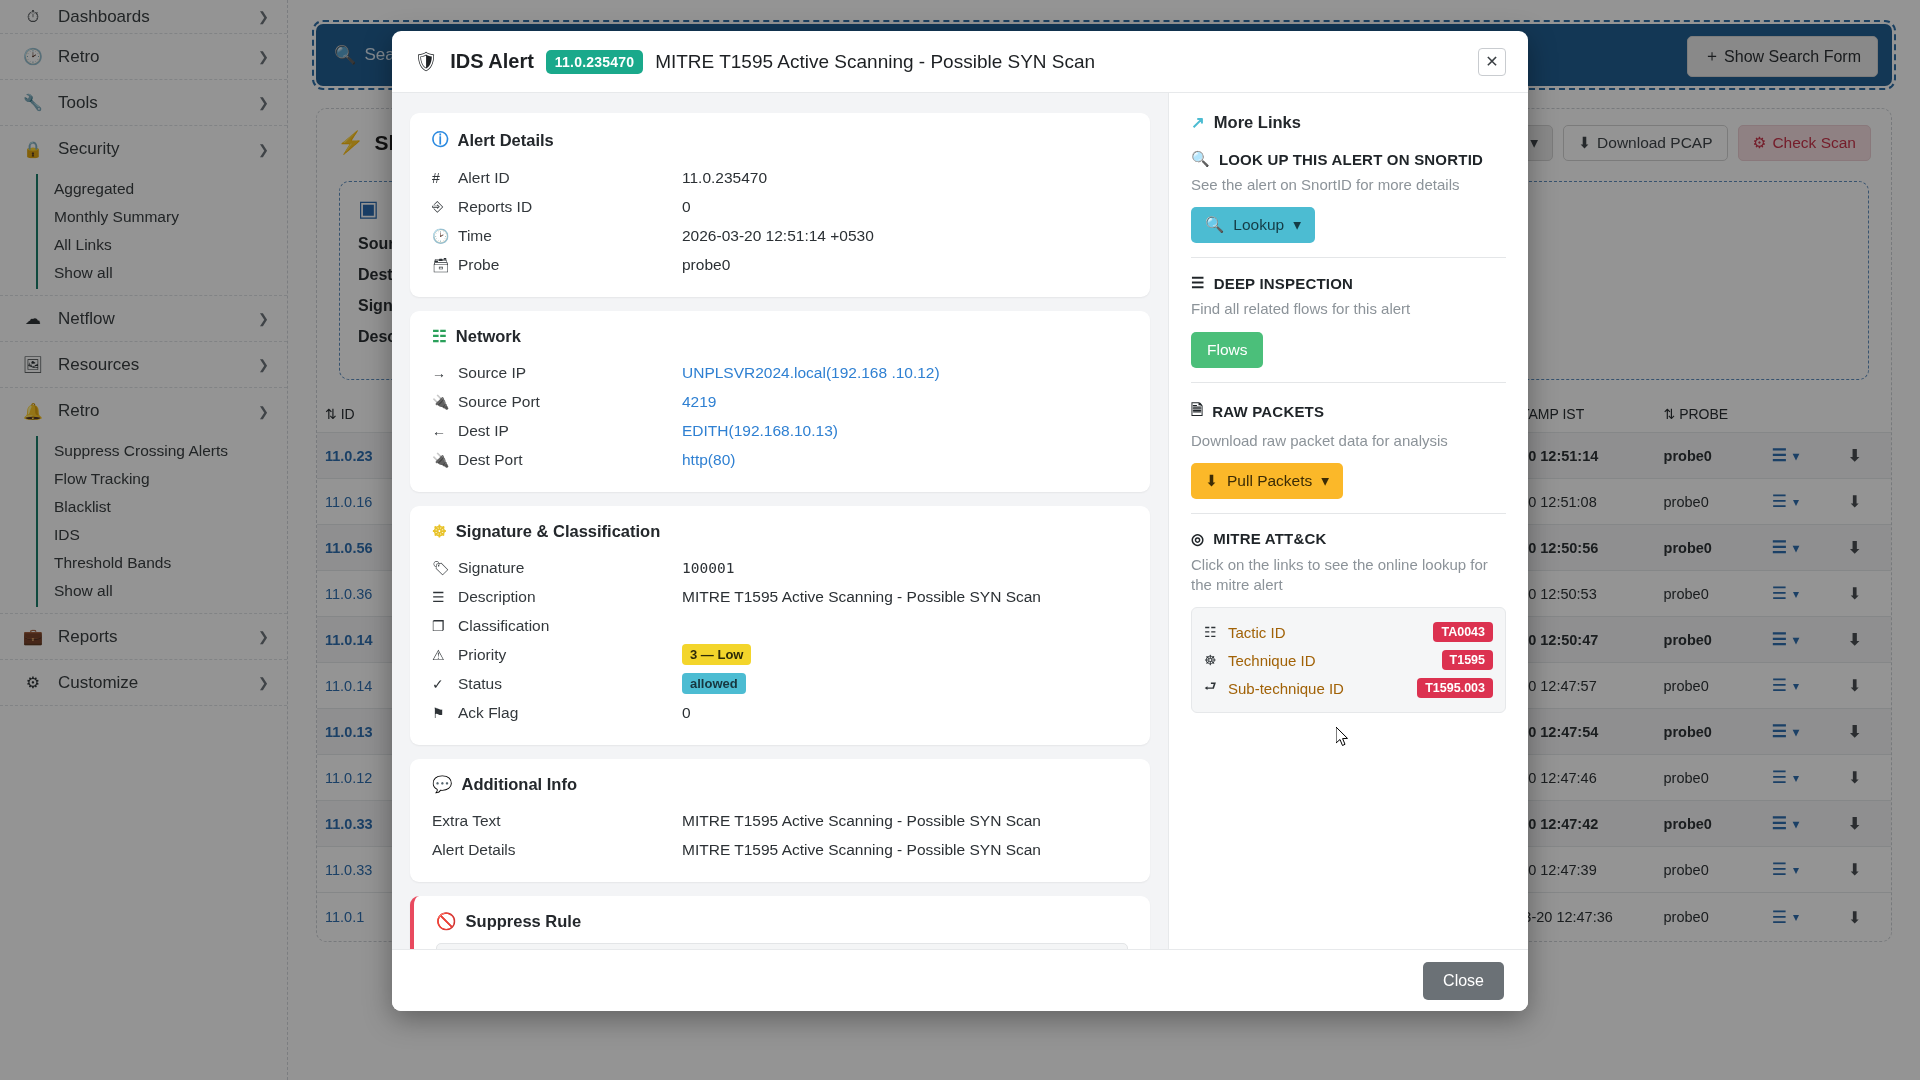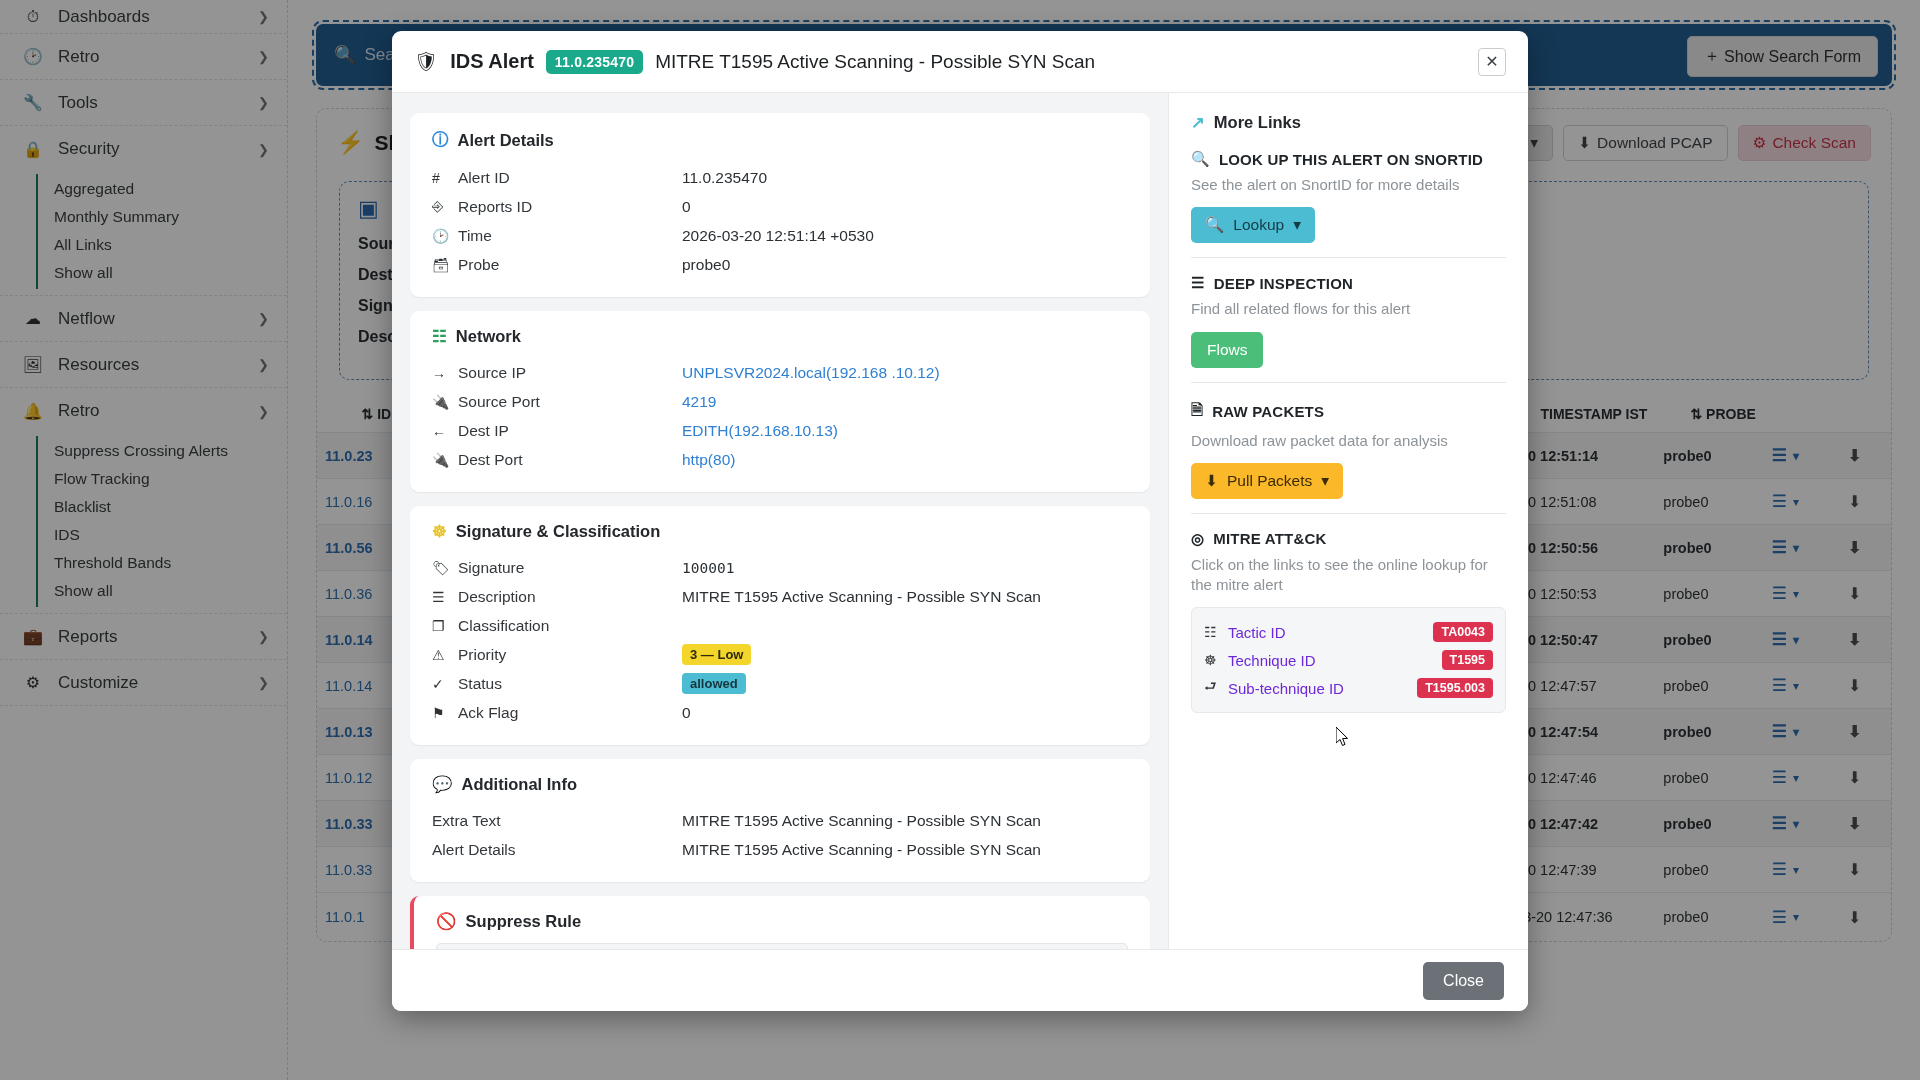--- a/index.html
+++ b/index.html
@@ -70,21 +70,21 @@
   }
   .filterbox {
     margin: 4px 22px 16px 22px; border: 1px dashed #5f8fc0; border-radius: 10px;
     padding: 14px 18px 20px 18px; min-height: 180px;
   }
   .fb-icon { font-size: 22px; color: #2b6cb0; margin-bottom: 10px; }
   .fb-line { font-size: 16px; font-weight: bold; color: #2c3135; margin: 13px 0; }
 
   table.alerts { width: 100%; border-collapse: collapse; }
   table.alerts th {
-    font-size: 14px; font-weight: bold; color: #2a2f33; text-align: right;
+    font-size: 14px; font-weight: normal; color: #2a2f33; text-align: left;
     padding: 10px 8px; white-space: nowrap;
   }
   table.alerts td {
     font-size: 14.5px; color: #2f3437; padding: 12px 8px; white-space: nowrap;
     border-top: 1px solid #e6e8ea;
   }
   table.alerts tr.odd td { background: #f6f7f8; font-weight: bold; }
   .lnk { color: #2f6fb0; }
   .pill-allowed {
     background: #4cbcd2; color: #1d3f49; font-size: 11px; font-weight: bold;
@@ -183,21 +183,21 @@
     background: #4bbf7a; color: #ffffff; border: none; border-radius: 5px;
     padding: 9px 16px; font-size: 15.5px; display: inline-flex; align-items: center;
   }
   .btn-amber {
     background: #fbb829; color: #3c2c05; border: none; border-radius: 5px;
     padding: 9px 14px; font-size: 15.5px; display: inline-flex; align-items: center; gap: 9px;
   }
   .mitre-card { background: #f5f6f7; border: 1px solid #e6e8ea; border-radius: 6px; padding: 10px 12px; }
   .mitre-row { display: flex; align-items: center; height: 28px; }
   .mitre-row .mi { width: 24px; font-size: 14px; color: #2e3337; }
-  .mitre-row .ml { flex: 1; font-size: 15px; color: #6d28d9; }
+  .mitre-row .ml { flex: 1; font-size: 15px; color: #a16207; }
   .badge-red {
     background: #dc3250; color: #ffffff; font-size: 12.5px; font-weight: bold;
     border-radius: 4px; padding: 3px 8px;
   }
   .modal-foot {
     flex: 0 0 62px; display: flex; align-items: center; justify-content: flex-end;
     padding: 0 24px; background: #ffffff; border-top: 1px solid #e7e9eb;
   }
   .btn-close-foot {
     background: #6b7176; color: #ffffff; border: none; border-radius: 5px;

